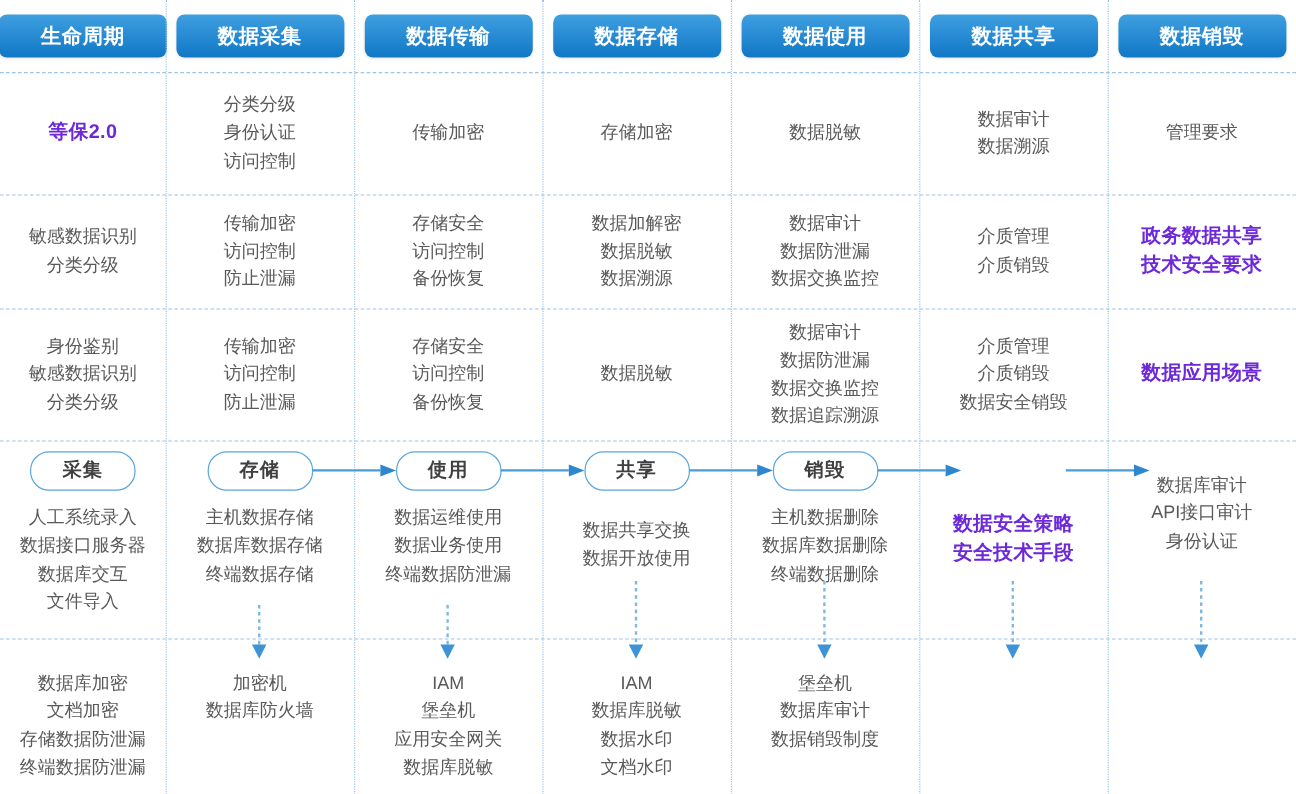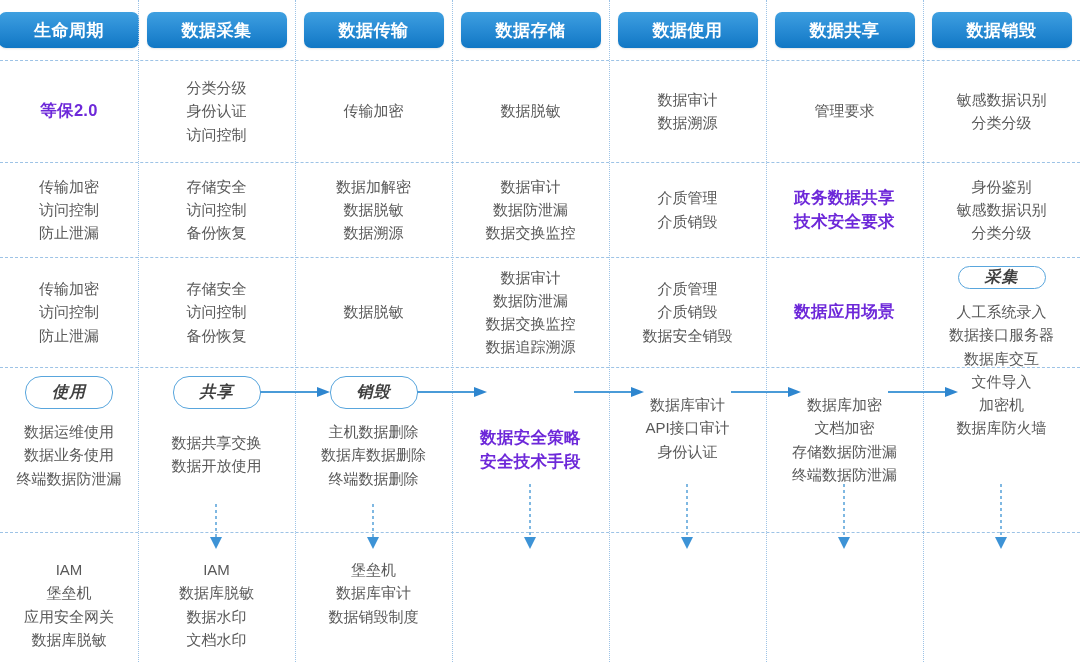--- a/index.html
+++ b/index.html
@@ -108,21 +108,20 @@
     height: 31px;
     border: 1.6px solid #59a6dd;
     border-radius: 16px;
     background: #ffffff;
     color: #404040;
     font-size: 16px;
     font-weight: bold;
     letter-spacing: 1px;
     position: relative;
     z-index: 3;
-    font-style: italic;
   }
   .scenario-cell .lines { margin-top: 11px; }
 
   
   .harrow {
     position: absolute;
     height: 10px;
     z-index: 4;
     pointer-events: none;
   }
@@ -187,20 +186,25 @@
     <div class="cell">
         <div class="lines">
       <div>分类分级</div>
       <div>身份认证</div>
       <div>访问控制</div>
     </div>
       </div>
     <div class="cell">
         <div class="lines">
       <div>传输加密</div>
+    </div>
+      </div>
+    <div class="cell">
+        <div class="lines">
+      <div>存储加密</div>
     </div>
       </div>
     <div class="cell">
         <div class="lines">
       <div>数据脱敏</div>
     </div>
       </div>
     <div class="cell">
         <div class="lines">
       <div>数据审计</div>
@@ -310,20 +314,28 @@
     <div class="cell scenario-cell">
       <span class="stage-pill">采集</span>
       <div class="lines">
         <div>人工系统录入</div>
         <div>数据接口服务器</div>
         <div>数据库交互</div>
         <div>文件导入</div>
       </div>
     </div>
     <div class="cell scenario-cell">
+      <span class="stage-pill">存储</span>
+      <div class="lines">
+        <div>主机数据存储</div>
+        <div>数据库数据存储</div>
+        <div>终端数据存储</div>
+      </div>
+    </div>
+    <div class="cell scenario-cell">
       <span class="stage-pill">使用</span>
       <div class="lines">
         <div>数据运维使用</div>
         <div>数据业务使用</div>
         <div>终端数据防泄漏</div>
       </div>
     </div>
     <div class="cell scenario-cell">
       <span class="stage-pill">共享</span>
       <div class="lines" style="margin-top:22px;">

